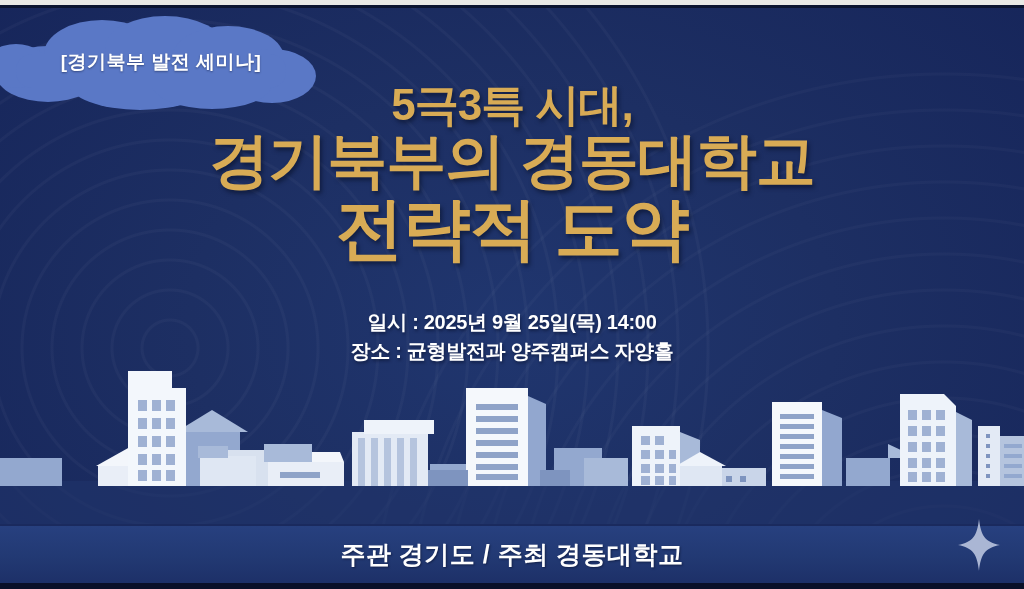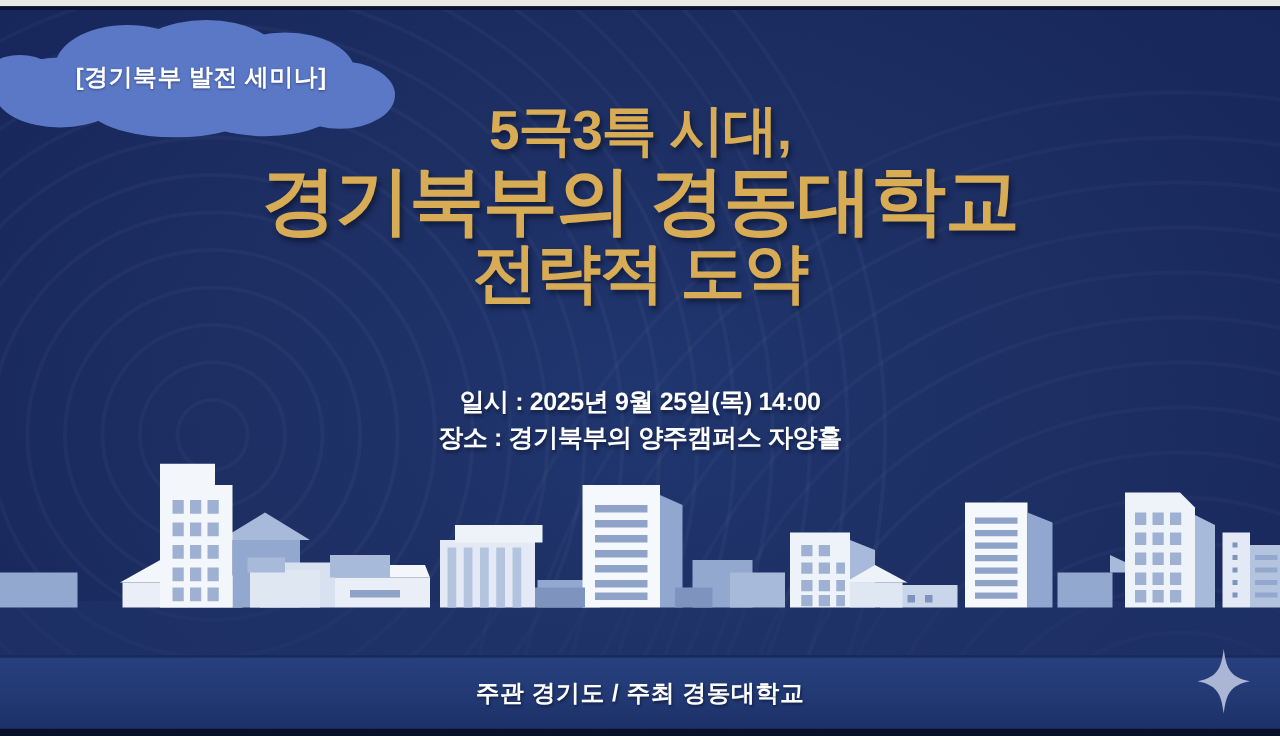--- a/index.html
+++ b/index.html
@@ -116,21 +116,21 @@
   .title-line {
     color: #d8ab55;
     font-weight: bold;
     font-size: 44px;
     line-height: 1.06;
     letter-spacing: -1px;
     text-shadow: 2px 3px 4px rgba(6,12,35,0.55);
     white-space: nowrap;
   }
   .title-line.l2 { font-size: 60px; }
-  .title-line.l3 { font-size: 52px; }
+  .title-line.l3 { font-size: 68px; }
 
   
   .info-block {
     position: absolute;
     left: 0; top: 308px;
     width: 1024px;
     text-align: center;
     z-index: 15;
   }
   .info-line {
@@ -173,21 +173,21 @@
     background: linear-gradient(180deg, #27407f 0%, #223973 55%, #1d3068 100%);
     border-top: 2px solid #1a2a5e;
     display: flex;
     align-items: center;
     justify-content: center;
     z-index: 25;
   }
   .footer-text {
     color: #ffffff;
     font-weight: bold;
-    font-size: 19px;
+    font-size: 25px;
     letter-spacing: 0.5px;
     text-shadow: 1px 1px 2px rgba(6,12,35,0.5);
     white-space: nowrap;
   }
 </style>
 </head>
 <body>
 
 <div id="poster">
 
@@ -217,21 +217,21 @@
   </div>
 
   <div class="title-block">
     <div class="title-line l1">5극3특 시대,</div>
     <div class="title-line l2">경기북부의 경동대학교</div>
     <div class="title-line l3">전략적 도약</div>
   </div>
 
   <div class="info-block">
     <div class="info-line">일시 : 2025년 9월 25일(목) 14:00</div>
-    <div class="info-line">장소 : 경기북부의 양주캠퍼스 자양홀</div>
+    <div class="info-line">장소 : 균형발전과 양주캠퍼스 자양홀</div>
   </div>
 
   <div class="skyline">
     <svg width="1024" height="160" viewBox="0 0 1024 160">
       <defs>
         <g id="winGrid4">
           <rect width="9" height="11" fill="#9fb1d3"></rect>
         </g>
       </defs>
 

